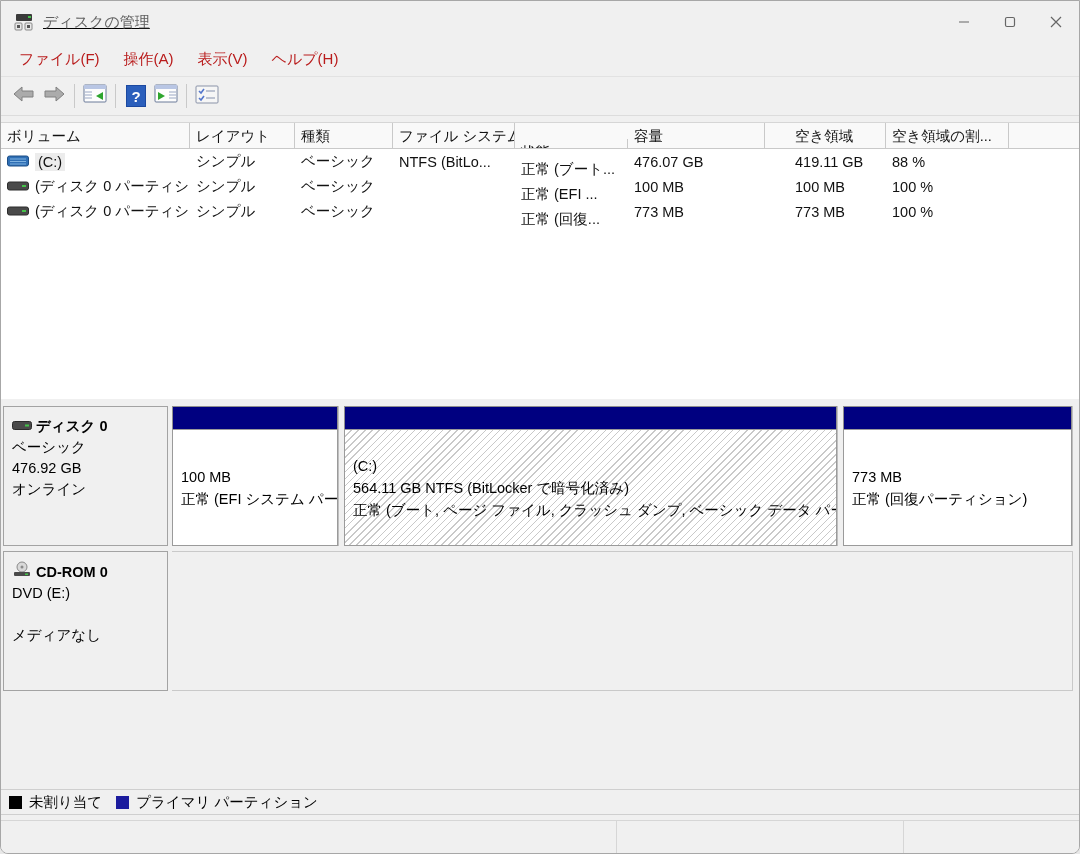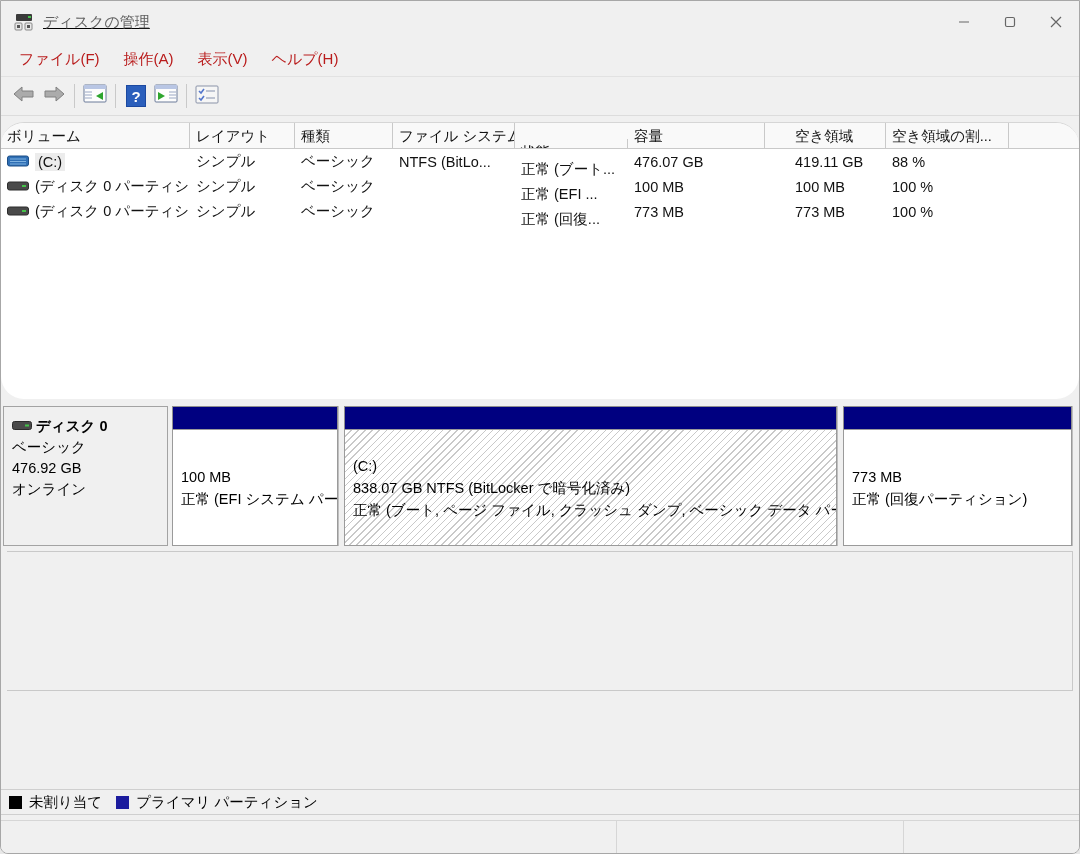--- a/index.html
+++ b/index.html
@@ -17,21 +17,21 @@
   .win-btn { width:46px; height:100%; display:flex; align-items:center; justify-content:center; color:#666; font-size:15px; cursor:default; }
   .win-btn svg { display:block; }
   
   .menubar { height:34px; display:flex; align-items:center; padding-left:6px; background:#f0f0f0; border-bottom:1px solid #e2e2e2; flex:none; }
   .menu-item { font-size:15px; color:#b91c1c; padding:4px 12px; }
   
   .toolbar { height:39px; display:flex; align-items:center; padding-left:8px; background:#f0f0f0; border-bottom:1px solid #dcdcdc; flex:none; }
   .tb-btn { width:30px; height:28px; display:flex; align-items:center; justify-content:center; }
   .tb-sep { width:1px; height:24px; background:#c9c9c9; margin:0 5px; }
   
-  .volume-list { margin-top:6px; height:277px; background:#ffffff; border-top:1px solid #d6d6d6; flex:none; display:flex; flex-direction:column; overflow:hidden;border-radius:23px; }
+  .volume-list { margin-top:6px; height:277px; background:#ffffff; border-top:1px solid #d6d6d6; flex:none; display:flex; flex-direction:column; overflow:hidden; }
   .vl-header { display:flex; height:26px; background:#f9f9f9; border-bottom:1px solid #c9c9c9; flex:none; }
   .vl-hcell { font-size:14.5px; color:#111; padding:4px 4px 0 6px; border-right:1px solid #c9c9c9; white-space:nowrap; overflow:hidden; }
   .vl-row { display:flex; height:25px; align-items:center; }
   .vl-cell { font-size:14.5px; color:#111; padding:0 4px 0 6px; white-space:nowrap; overflow:hidden; display:flex; align-items:center; }
   .c0{width:189px;} .c1{width:105px;} .c2{width:98px;} .c3{width:122px;} .c4{width:113px;margin-top:16px;} .c5{width:137px;} .c6{width:97px;margin-left:24px;} .c7{width:123px;} .cf{flex:1; border-right:none;}
   .vol-icon { width:22px; height:13px; margin:0 6px 0 6px; flex:none; }
   .sel-label { background:#ececec; padding:1px 3px; }
   
   .graphical { height:390px; background:#f0f0f0; padding:7px 6px 0 2px; flex:none; }
   .disk-strip { display:flex; height:140px; margin-bottom:5px; }
@@ -256,35 +256,51 @@
           <div class="part-head"></div>
           <div class="part-body">
             <div>100 MB</div>
             <div>正常 (EFI システム パー</div>
           </div>
         </div>
         <div class="partition p2">
           <div class="part-head"></div>
           <div class="part-body hatched">
             <div>(C:)</div>
-            <div>838.07 GB NTFS (BitLocker で暗号化済み)</div>
+            <div>564.11 GB NTFS (BitLocker で暗号化済み)</div>
             <div>正常 (ブート, ページ ファイル, クラッシュ ダンプ, ベーシック データ パーティシ</div>
           </div>
         </div>
         <div class="partition p3">
           <div class="part-head"></div>
           <div class="part-body">
             <div>773 MB</div>
             <div>正常 (回復パーティション)</div>
           </div>
         </div>
       </div>
     </div>
 
     <div class="disk-strip">
+      <div class="disk-info">
+        <div class="dname">
+          <span>
+            <svg width="20" height="16" viewBox="0 0 20 16">
+              <circle cx="10" cy="6" r="5" fill="#d9d9d9" stroke="#8a8a8a"></circle>
+              <circle cx="10" cy="6" r="1.5" fill="#8a8a8a"></circle>
+              <rect x="2" y="11" width="16" height="4" rx="1" fill="#4a4a4a"></rect>
+              <rect x="13" y="12.5" width="3" height="1.5" fill="#45c24a"></rect>
+            </svg>
+          </span>
+          <span>CD-ROM 0</span>
+        </div>
+        <div>DVD (E:)</div>
+        <div>&nbsp;</div>
+        <div>メディアなし</div>
+      </div>
       <div class="cdrom-empty"></div>
     </div>
 
   </div>
 
   <div class="legendbar">
     <span class="legend-swatch sw-unalloc"></span>
     <span class="legend-label">未割り当て</span>
     <span class="legend-swatch sw-primary"></span>
     <span class="legend-label">プライマリ パーティション</span>

